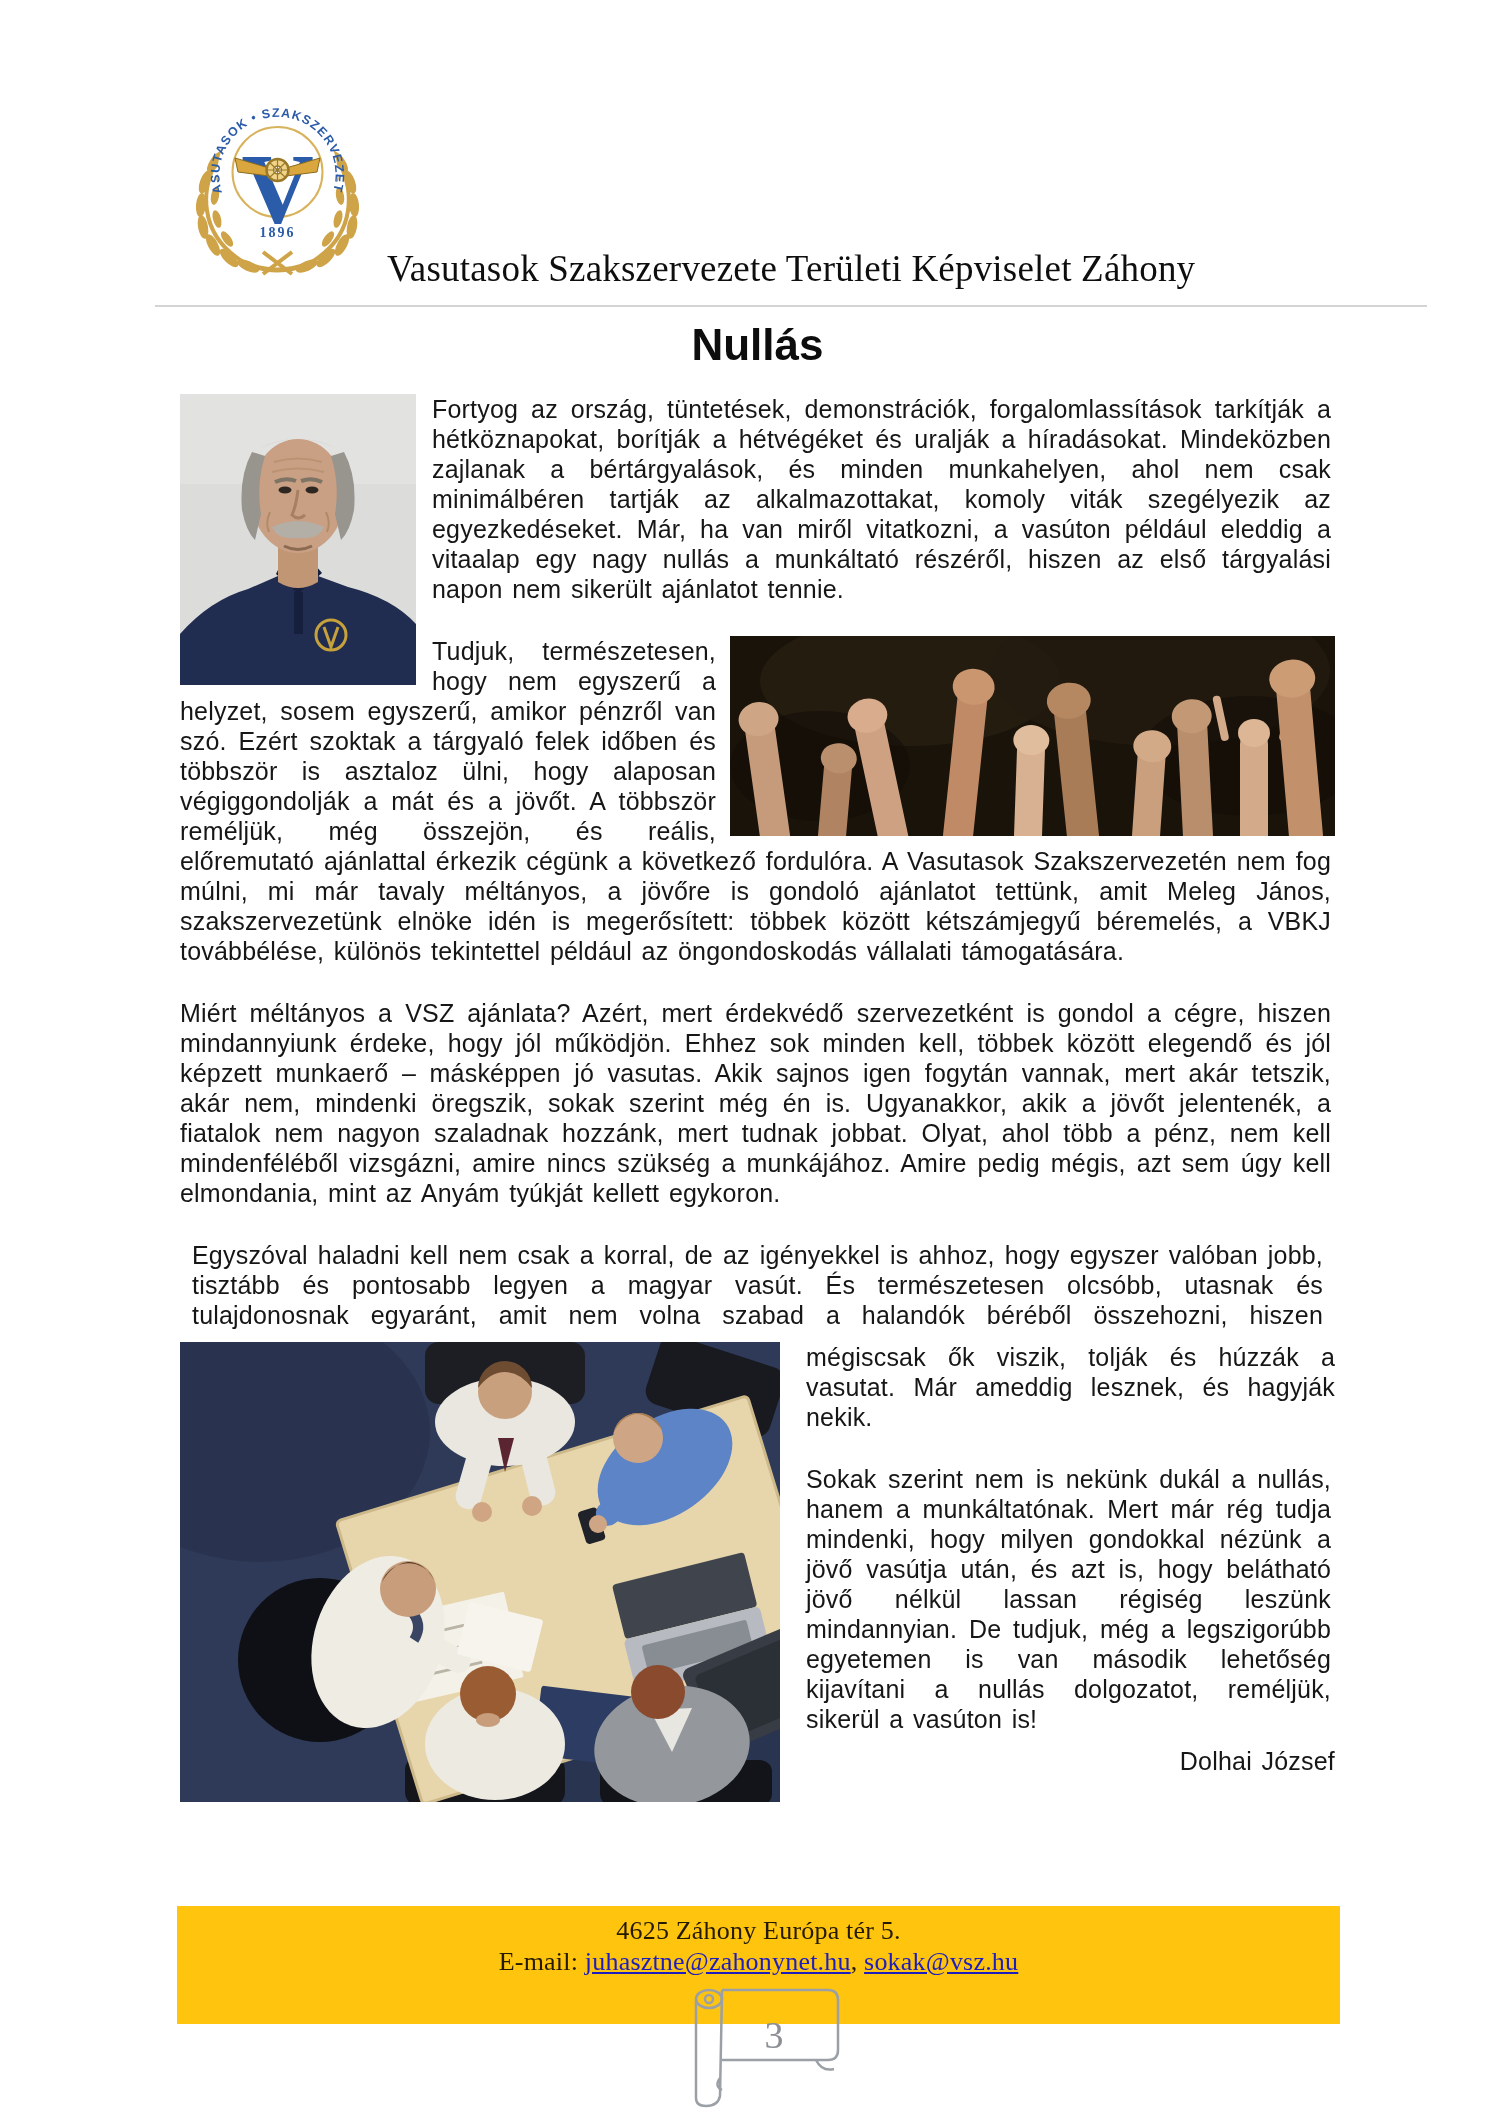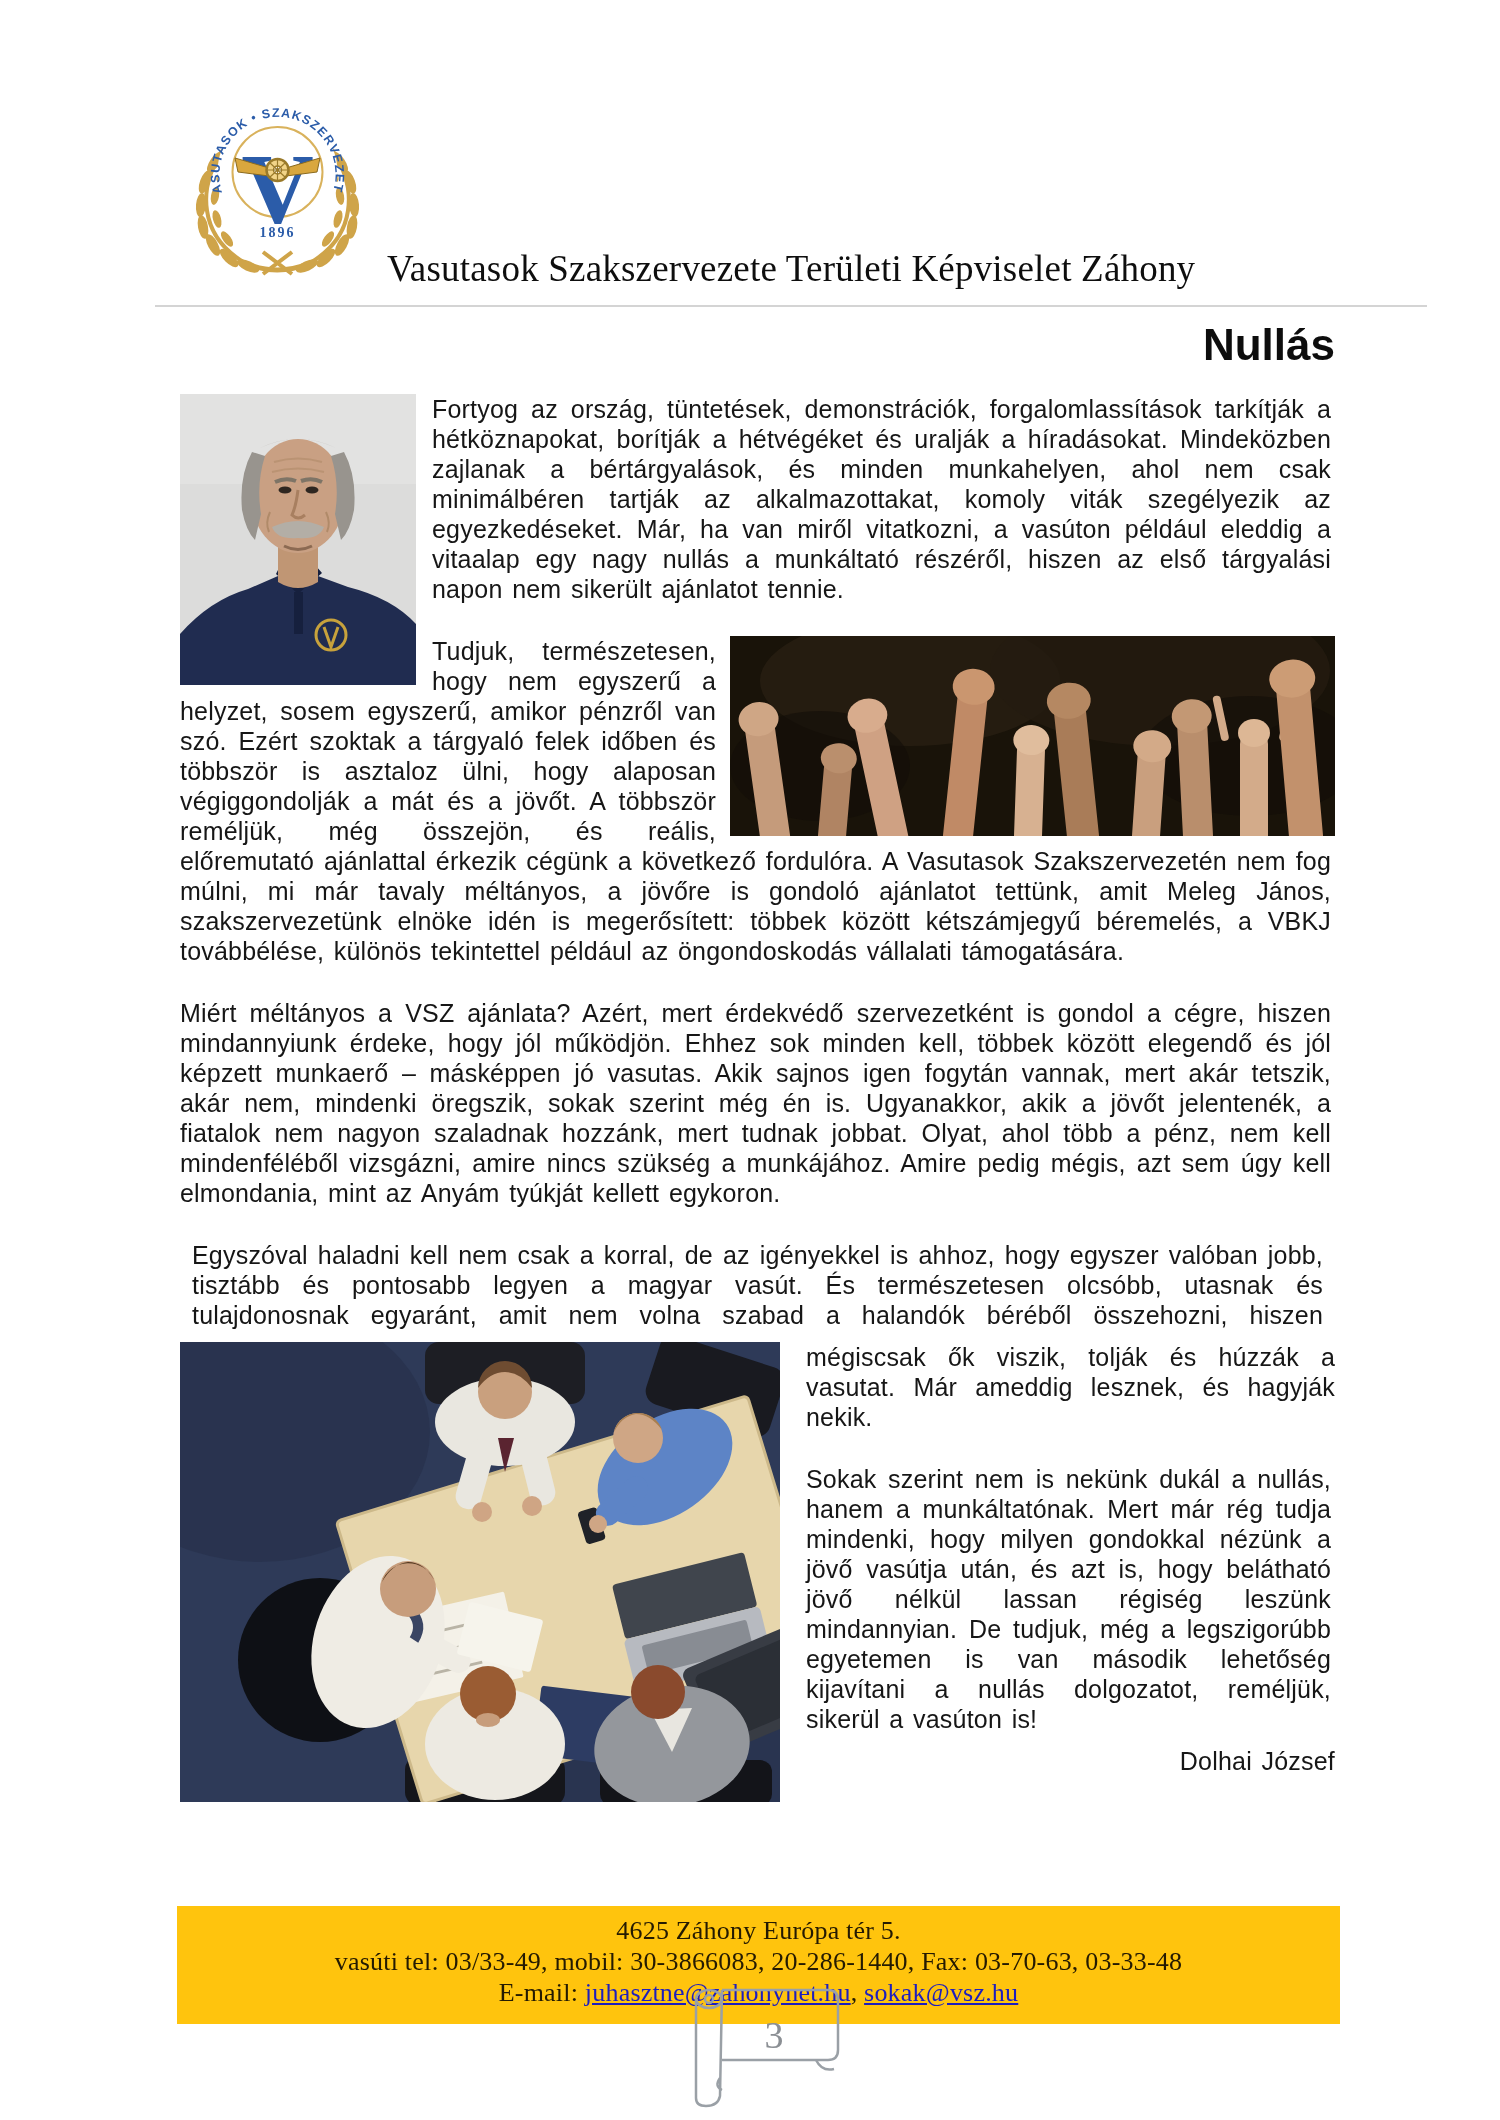--- a/index.html
+++ b/index.html
@@ -17,21 +17,21 @@
   }
   .header-rule{position:absolute;left:155px;top:305px;width:1272px;height:2px;background:#d4d4d4;}
   
   .article{
     position:absolute;left:180px;top:322px;width:1155px;
     font-size:25px;line-height:30px;text-align:justify;
     letter-spacing:0.2px;word-spacing:2.5px;color:#161616;
   }
   .article h1{
     font-size:44px;line-height:46px;margin:0 0 26px 0;font-weight:bold;
-    letter-spacing:0;word-spacing:0;color:#0d0d0d;text-align:right;
+    letter-spacing:0;word-spacing:0;color:#0d0d0d;text-align:center;
   }
   .portrait{float:left;width:236px;height:291px;margin:0 16px 0 0;display:block;}
   .fists{float:right;width:605px;height:200px;margin:0 0 8px 14px;display:block;}
   .office{float:left;width:600px;height:460px;margin:0 26px 6px 0;display:block;}
   .article p{margin:0 4px 32px 0;}
   .article p.joined{margin:12px;text-align-last:justify;}
   .article p.joined2{margin:0 0 32px 0;}
   .signature{text-align:right;margin:12px 0 0 0 !important;}
   
   .footer{
@@ -278,21 +278,20 @@
 
     <p class="joined2">mégiscsak ők viszik, tolják és húzzák a vasutat. Már ameddig lesznek, és hagyják nekik.</p>
 
     <p style="margin-bottom:0">Sokak szerint nem is nekünk dukál a nullás, hanem a munkáltatónak. Mert már rég tudja mindenki, hogy milyen gondokkal nézünk a jövő vasútja után, és azt is, hogy belátható jövő nélkül lassan régiség leszünk mindannyian. De tudjuk, még a legszigorúbb egyetemen is van második lehetőség kijavítani a nullás dolgozatot, reméljük, sikerül a vasúton is!</p>
 
     <p class="signature">Dolhai József</p>
   </div>
 
   <div class="footer">
     <div>4625 Záhony Európa tér 5.</div>
-    <div>vasúti tel: 03/33-49, mobil: 30-3866083, 20-286-1440, Fax: 03-70-63, 03-33-48</div>
     <div>
       <span>E-mail: </span><a href="#">juhasztne@zahonynet.hu</a><span>, </span><a href="#">sokak@vsz.hu</a>
     </div>
   </div>
 
   <svg class="scroll-badge" width="160" height="130" viewBox="0 0 160 130">
     <g fill="none" stroke="#9AA0A6" stroke-width="2.5">
       <path d="M34,8 H140 Q150,8 150,18 V68 Q150,78 140,78 H34"></path>
       <path d="M128,78 q6,12 18,9"></path>
       <ellipse cx="21" cy="17" rx="13" ry="9"></ellipse>

